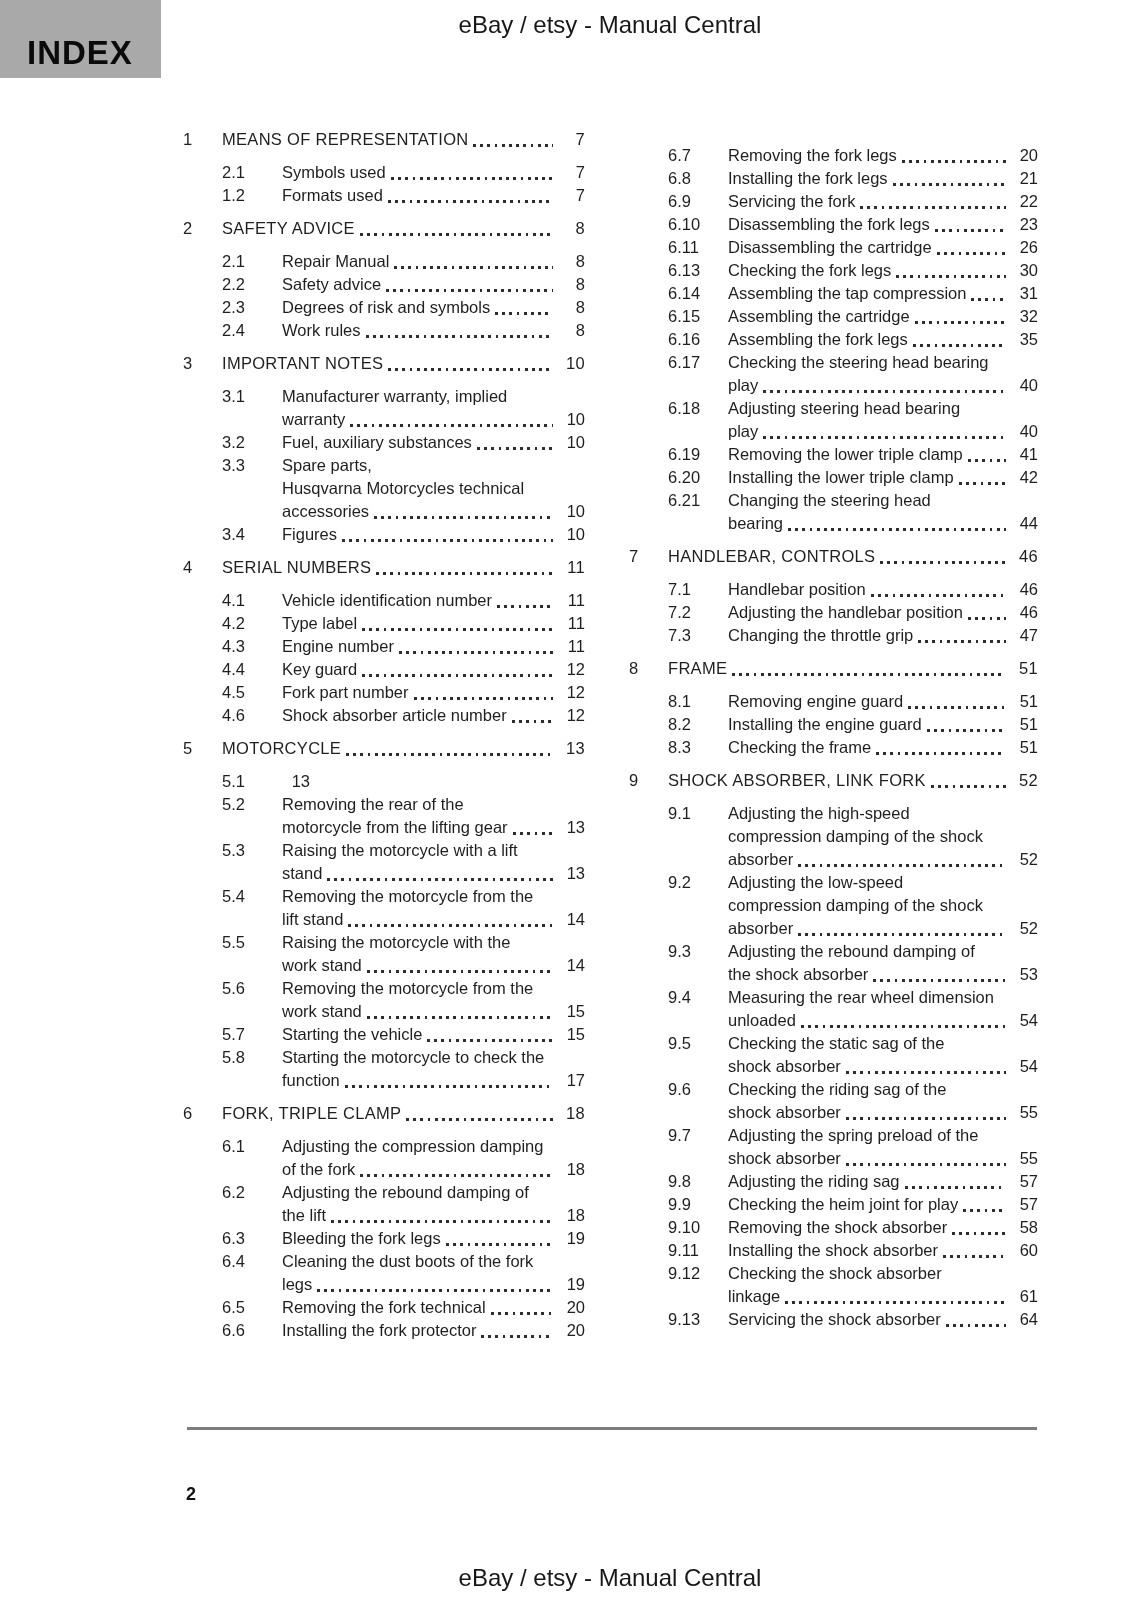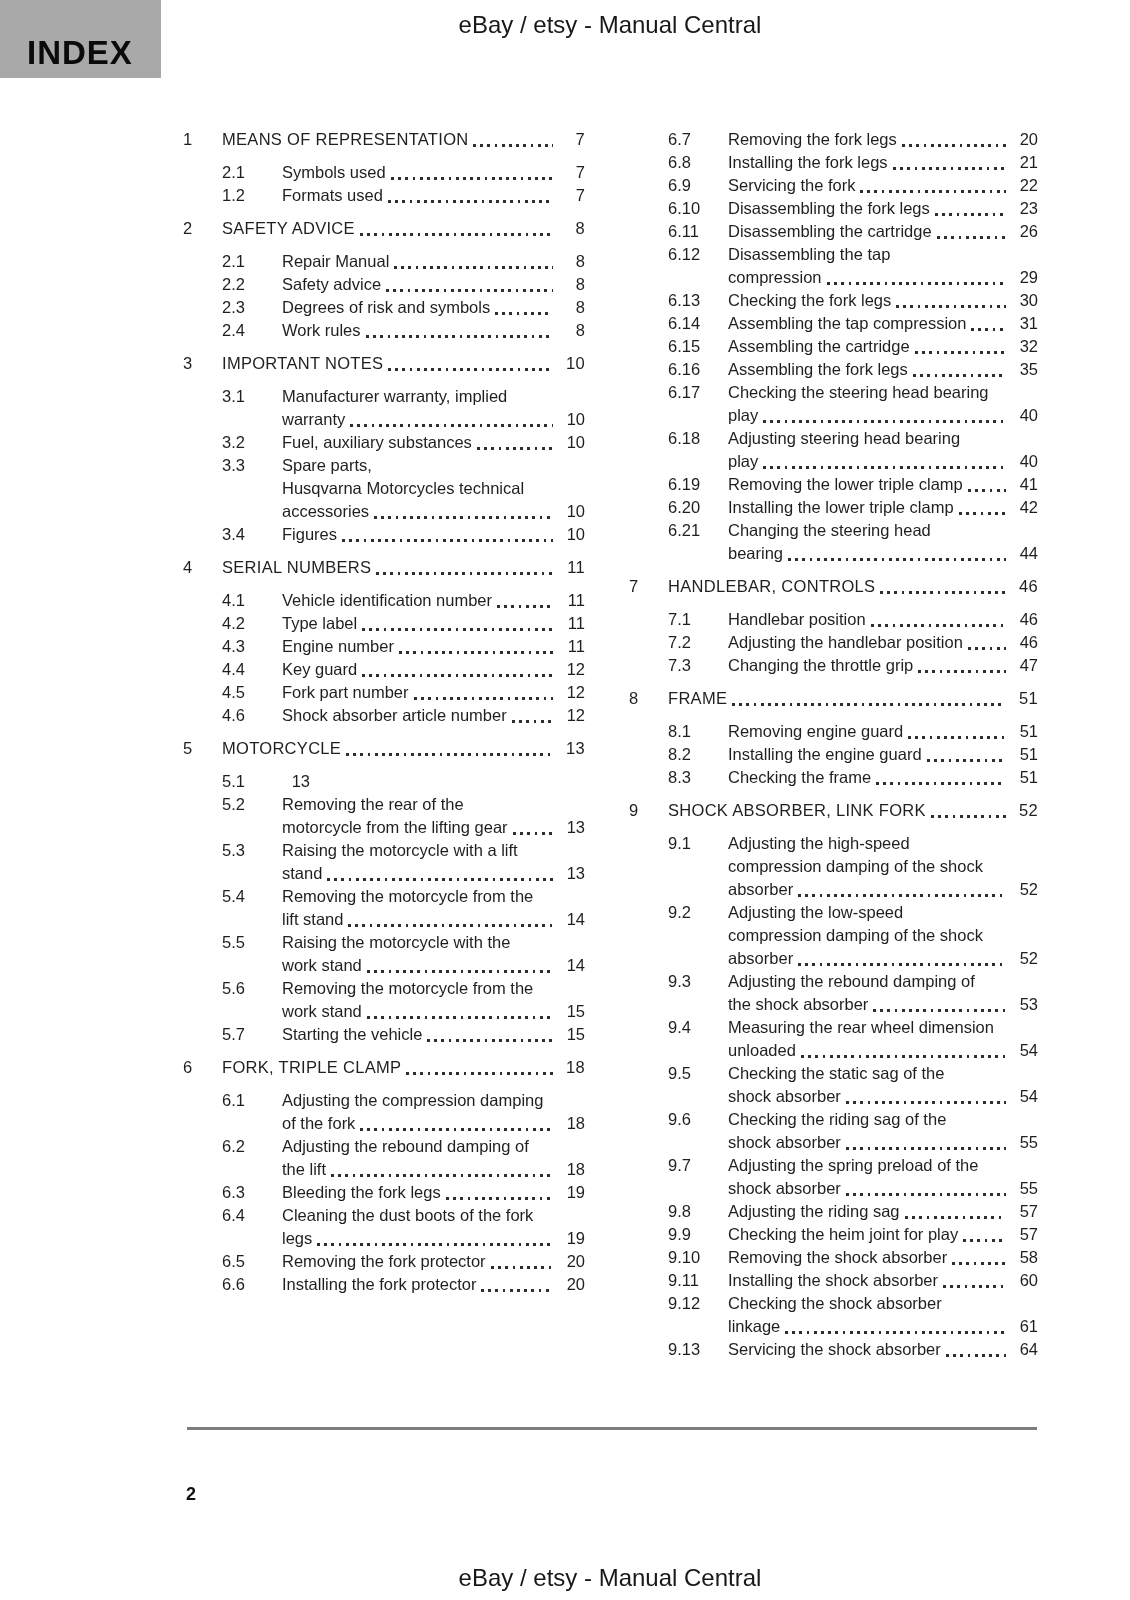--- a/index.html
+++ b/index.html
@@ -19,21 +19,21 @@
   }
   .index-tab-label {
     font-size:33px; font-weight:bold; color:#0b0b0b; letter-spacing:1px;margin-top:28px;
   }
   .header-title {
     position:absolute; top:11px; left:183px; width:854px;
     text-align:center; font-size:24px; color:#181818;
   }
   .toc { position:absolute; top:128px; left:183px; display:flex; }
   .col-left  { width:402px; margin-right:44px; }
-  .col-right { width:409px; }
+  .col-right { width:409px;margin-top:16px; }
   .row { display:flex; font-size:16.5px; line-height:23px; }
   .row.chapter { margin:10px 0; letter-spacing:0.3px; }
   .row.chapter:first-child { margin-top:0; }
   .chapter > .num { width:39px; flex:none; }
   .sub > .num { margin-left:39px; width:60px; flex:none; }
   .titleblock { flex:1 1 auto; min-width:0; }
   .line { white-space:nowrap; }
   .line.last { display:flex; }
   .line.last .txt { flex:0 0 auto; }
   .dots {
@@ -343,20 +343,31 @@
       <div class="row sub">
         <span class="num">5.7</span>
         <div class="titleblock">
           <div class="line last">
             <span class="txt">Starting the vehicle</span>
             <span class="dots"></span>
           </div>
         </div>
         <span class="page">15</span>
       </div>
+      <div class="row sub">
+        <span class="num">5.8</span>
+        <div class="titleblock">
+          <div class="line">Starting the motorcycle to check the</div>
+          <div class="line last">
+            <span class="txt">function</span>
+            <span class="dots"></span>
+          </div>
+        </div>
+        <span class="page">17</span>
+      </div>
       <div class="row chapter">
         <span class="num">6</span>
         <div class="titleblock">
           <div class="line last">
             <span class="txt">FORK, TRIPLE CLAMP</span>
             <span class="dots"></span>
           </div>
         </div>
         <span class="page">18</span>
       </div>
@@ -400,21 +411,21 @@
             <span class="txt">legs</span>
             <span class="dots"></span>
           </div>
         </div>
         <span class="page">19</span>
       </div>
       <div class="row sub">
         <span class="num">6.5</span>
         <div class="titleblock">
           <div class="line last">
-            <span class="txt">Removing the fork protector</span>
+            <span class="txt">Removing the fork technical</span>
             <span class="dots"></span>
           </div>
         </div>
         <span class="page">20</span>
       </div>
       <div class="row sub">
         <span class="num">6.6</span>
         <div class="titleblock">
           <div class="line last">
             <span class="txt">Installing the fork protector</span>
@@ -467,31 +478,20 @@
       </div>
       <div class="row sub">
         <span class="num">6.11</span>
         <div class="titleblock">
           <div class="line last">
             <span class="txt">Disassembling the cartridge</span>
             <span class="dots"></span>
           </div>
         </div>
         <span class="page">26</span>
-      </div>
-      <div class="row sub">
-        <span class="num">6.12</span>
-        <div class="titleblock">
-          <div class="line">Disassembling the tap</div>
-          <div class="line last">
-            <span class="txt">compression</span>
-            <span class="dots"></span>
-          </div>
-        </div>
-        <span class="page">29</span>
       </div>
       <div class="row sub">
         <span class="num">6.13</span>
         <div class="titleblock">
           <div class="line last">
             <span class="txt">Checking the fork legs</span>
             <span class="dots"></span>
           </div>
         </div>
         <span class="page">30</span>

